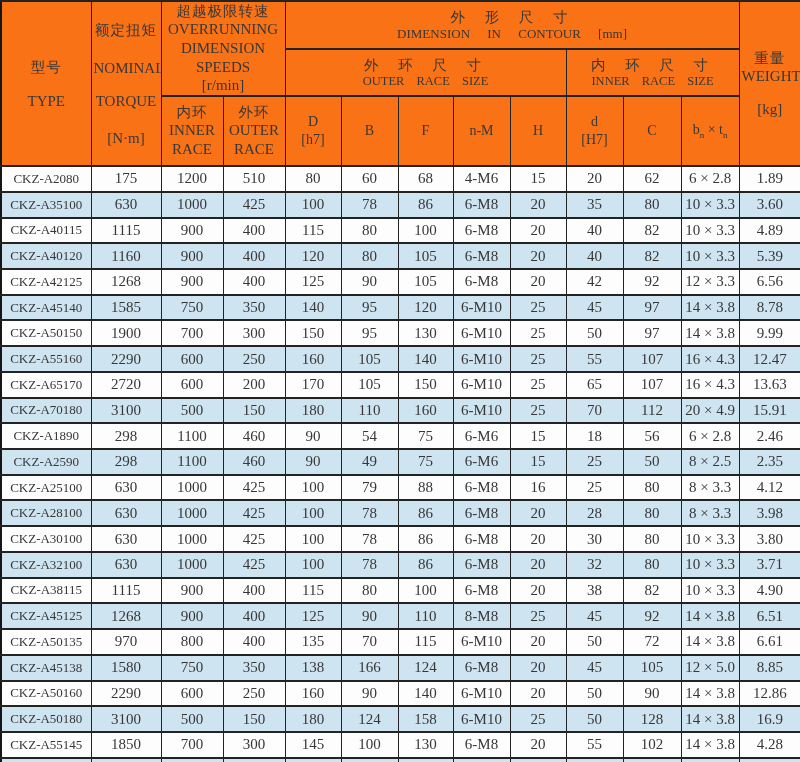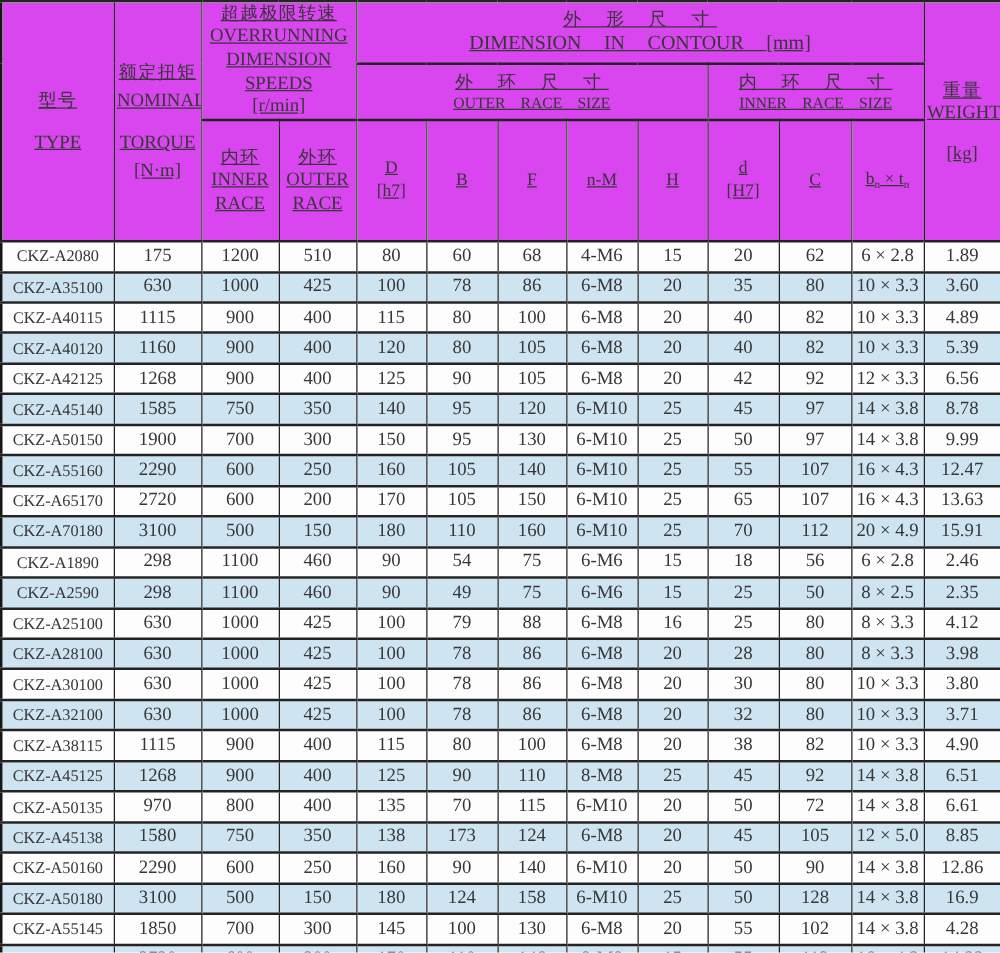--- a/index.html
+++ b/index.html
@@ -19,34 +19,34 @@
     border-left: 1px solid #232323;
     border-right: 1px solid #232323;
     border-top: 2px solid #232323;
     border-bottom: 2px solid #232323;
     text-align: center; vertical-align: middle;
     padding: 0 2px;
     font-weight: normal;
     overflow: hidden;
   }
   .spec { border: 2px solid #161616; }
-  thead th { background: #d946ef; text-decoration: underline; }
+  thead th { background: #f97316; }
   thead tr.h1 { height: 37px; }
   thead tr.h2 { height: 28px; }
-  thead tr.h3 { height: 97px; }
+  thead tr.h3 { height: 70px; }
   tbody tr { height: 15px; }
   tbody tr.alt td { background: #cfe4f1; }
   tbody td { font-size: 15px; }
   tbody td.c-model { font-size: 13px; }
   .zh { font-size: 14.5px; letter-spacing: 1px; }
   .zh-wide { font-size: 14.5px; letter-spacing: 6px; word-spacing: 4px; }
   .en { font-size: 15px; letter-spacing: 0; }
-  .en-wide { font-size: 16px; word-spacing: 14px; }
+  .en-wide { font-size: 13px; word-spacing: 14px; }
   .en-mid { font-size: 12.5px; word-spacing: 9px; }
-  .gap-sm { margin-top: 6px; }
+  .gap-sm { margin-top: 20px; }
   .gap-md { margin-top: 16px; }
   .gap-lg { }
   .lh-tight div { line-height: 1.25; }
   .sym { font-size: 14px; }
   .sym-sub sub { font-size: 9px; }
   thead th .line { line-height: 1.3; }
 </style>
 </head>
 <body>
 
@@ -418,21 +418,21 @@
     <td>72</td>
     <td>14 × 3.8</td>
     <td>6.61</td>
   </tr>
       <tr class="alt">
     <td class="c-model">CKZ-A45138</td>
     <td>1580</td>
     <td>750</td>
     <td>350</td>
     <td>138</td>
-    <td>173</td>
+    <td>166</td>
     <td>124</td>
     <td>6-M8</td>
     <td>20</td>
     <td>45</td>
     <td>105</td>
     <td>12 × 5.0</td>
     <td>8.85</td>
   </tr>
       <tr>
     <td class="c-model">CKZ-A50160</td>

